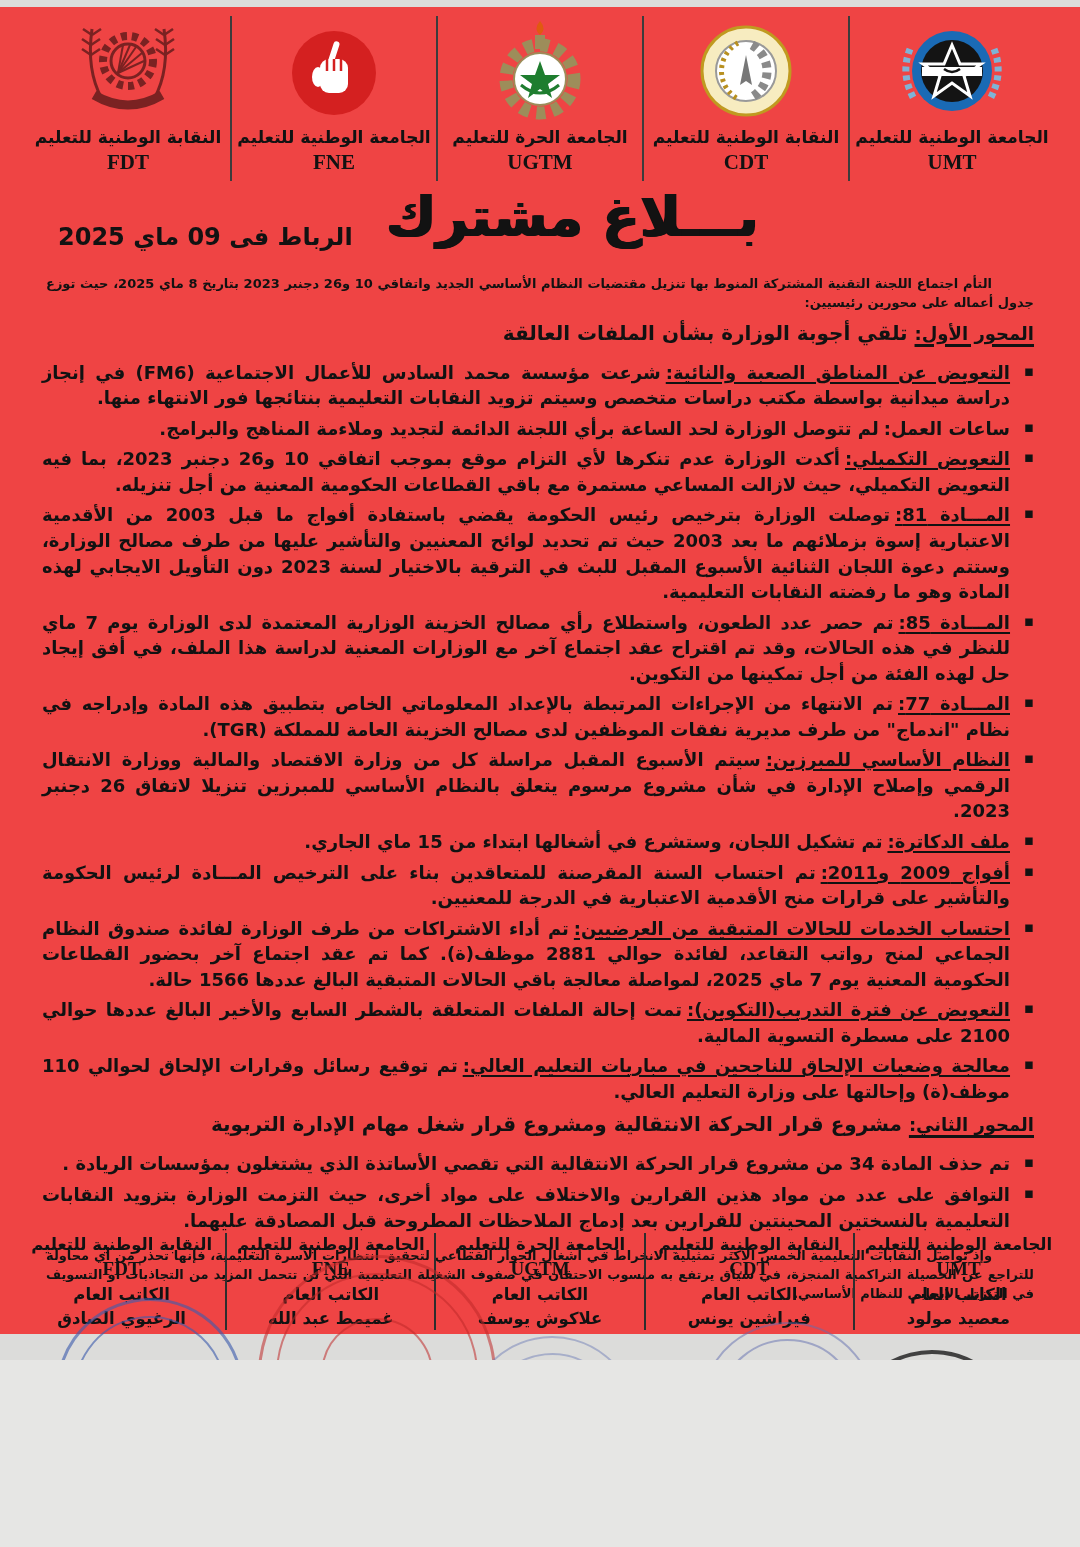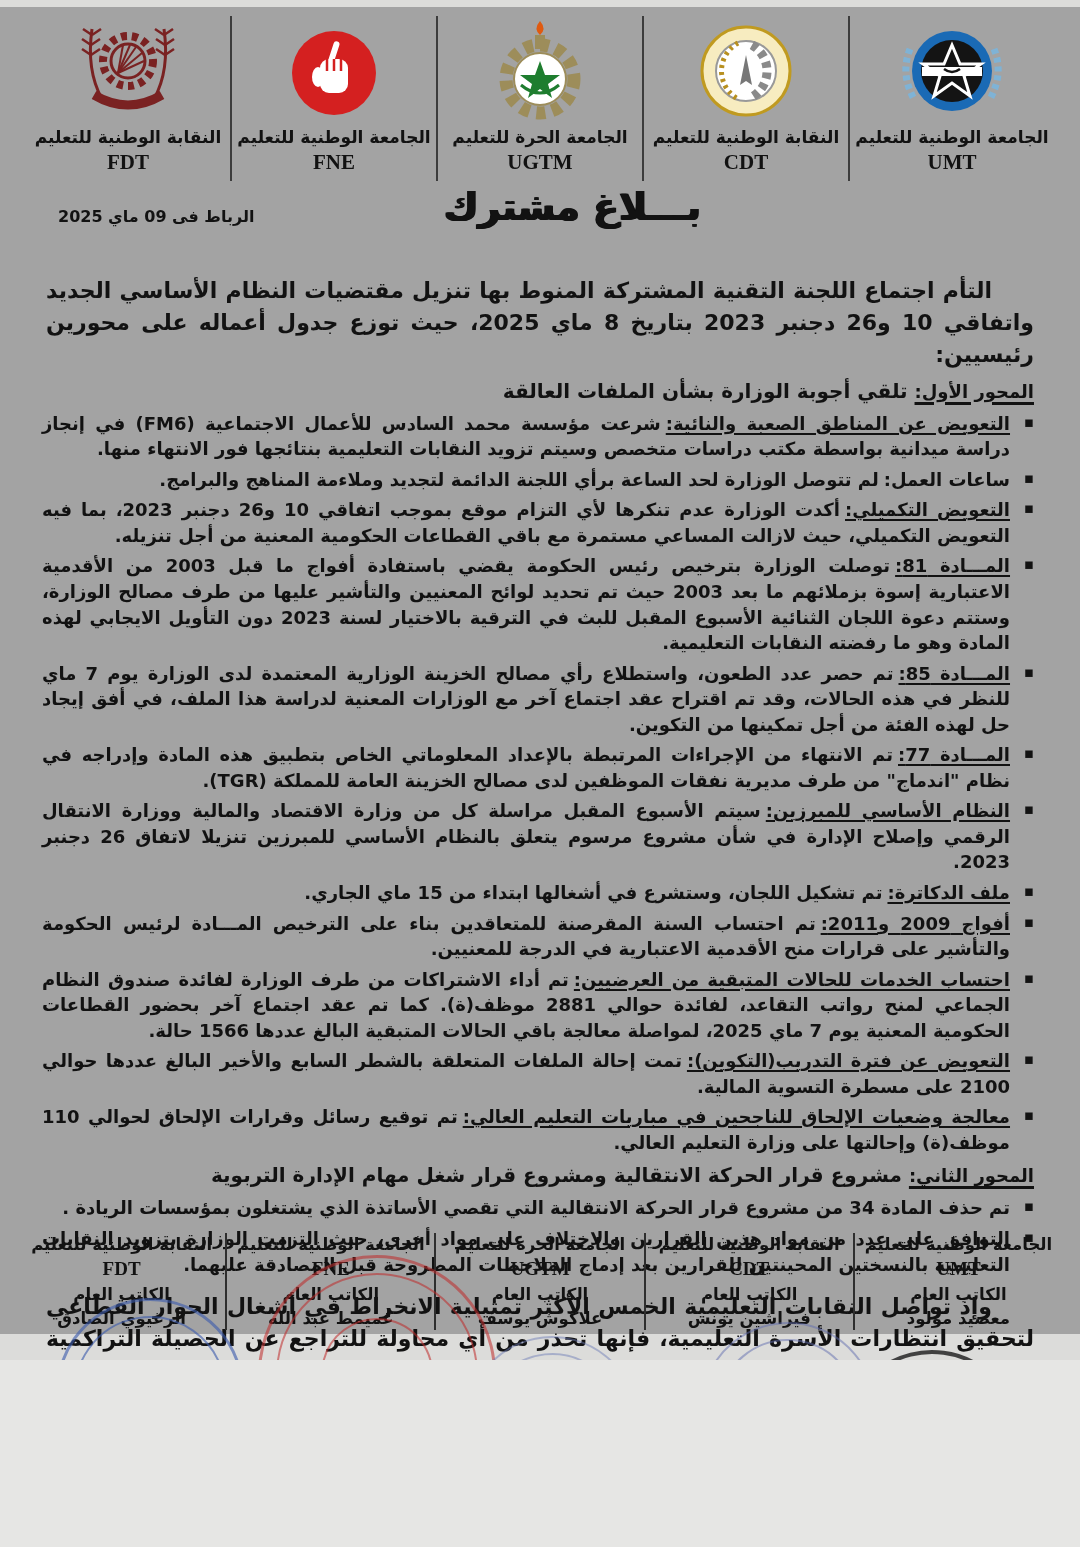--- a/index.html
+++ b/index.html
@@ -7,21 +7,21 @@
     margin: 0;
     background: #e6e6e4;
     font-family: "DejaVu Sans", sans-serif;
     color: #121212;
   }
   .page {
     position: relative;
     width: 1080px;
     height: 1360px;
     margin: 0 auto;
-    background: #a3a3a3;
+    background: #ef4444;
     overflow: hidden;
     direction: rtl;
   }
   .strip-top    { position:absolute; top:0; left:0; right:0; height:7px;  background:#dcdcda; }
   .strip-bottom { position:absolute; bottom:0; left:0; right:0; height:26px; background:#dcdcda; }
 
   
   .unions-header {
     display: flex;
     direction: ltr;
@@ -38,42 +38,42 @@
   .union-col + .union-col { border-left: 2px solid #3c3c3c; }
   .union-logo { height: 106px; display:flex; align-items:center; justify-content:center; }
   .union-name { font-size: 17px; font-weight: bold; direction: rtl; }
   .union-acronym { font-size: 21px; font-weight: bold; font-family:"Liberation Serif",serif; direction:ltr; }
 
   
   .title-row { position: relative; height: 84px; margin-top: 4px; }
   .doc-title {
     position: absolute; left: 53%; transform: translateX(-50%);
     top: -2px; margin: 0;
-    font-size: 38px; font-weight: bold; letter-spacing: 0px;
+    font-size: 55px; font-weight: bold; letter-spacing: 0px;
     text-shadow: 1px 0 0 #111, -1px 0 0 #111;
   }
   .dateline {
-    position: absolute; left: 58px; top: 20px;
-    font-size: 16px; font-weight: bold; direction: rtl;
+    position: absolute; left: 58px; top: 36px;
+    font-size: 24px; font-weight: bold; direction: rtl;
   }
 
   
   .intro, .closing {
     margin: 4px 46px 8px;
-    font-size: 22px; font-weight: bold; line-height: 1.45;
+    font-size: 13px; font-weight: bold; line-height: 1.45;
     text-align: justify; text-indent: 42px;
   }
   .sec-heading { margin: 8px 46px 7px; font-size: 20px; font-weight: bold; }
   .sec-label {
     font-size: 18px;
     text-decoration: underline;
     text-decoration-thickness: 3px;
     text-underline-offset: 4px;
   }
-  ul.bullets { list-style: none; margin: 8px 46px 0 42px; padding: 0 24px 0 0; }
+  ul.bullets { list-style: none; margin: 15px 46px 0 42px; padding: 0 24px 0 0; }
   ul.bullets li {
     position: relative;
     font-size: 18px; font-weight: bold; line-height: 1.42;
     text-align: justify;
     margin-bottom: 5px;
   }
   ul.bullets li::before {
     content: "▪";
     position: absolute; right: -24px; top: 1px;
     font-size: 15px;

